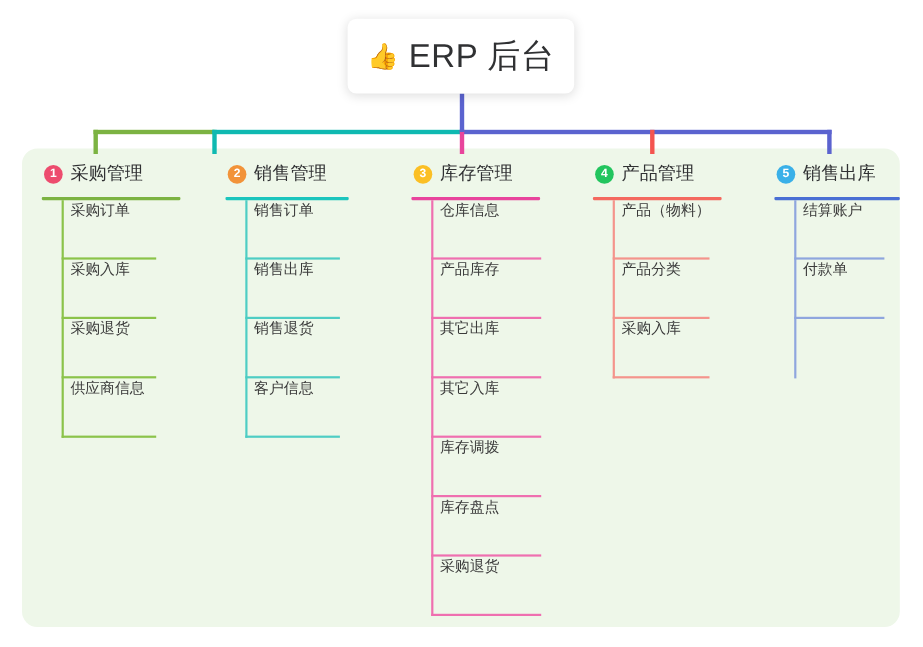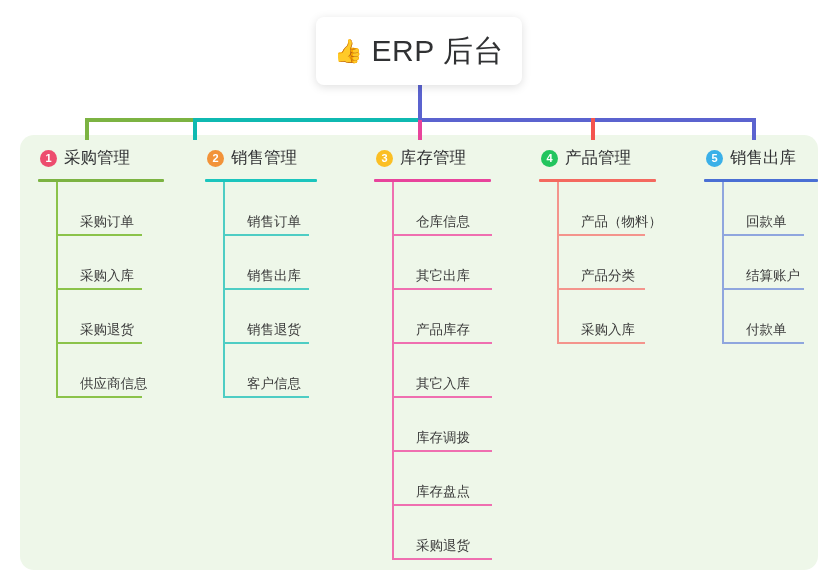--- a/index.html
+++ b/index.html
@@ -148,22 +148,22 @@
     position: absolute;
     left: 0; top: 0;
     width: 2px;
     background: currentColor;
   }
   .leaf {
     position: relative;
     height: 54px;
     box-sizing: border-box;
     display: flex;
-    align-items: flex-end;
-    padding-left: 24px;
+    align-items: flex-start;
+    padding-left: 8px;
     padding-bottom: 5px;
   }
   .leaf-label {
     font-size: 13.5px;
     color: #3b3b3b;
     white-space: nowrap;
   }
   .leaf-rule {
     position: absolute;
     left: 0; bottom: 0;
@@ -258,25 +258,25 @@
       <span class="col-title">库存管理</span>
     </div>
     <div class="head-rule" style="background: rgb(232, 68, 156);"></div>
     <div class="leaf-list" style="color: rgb(239, 111, 176);">
       <div class="leaf-spine" style="height: 378px;"></div>
       <div class="leaf">
         <span class="leaf-label">仓库信息</span>
         <span class="leaf-rule" style="background: rgb(239, 111, 176);"></span>
       </div>
       <div class="leaf">
+        <span class="leaf-label">产品库存</span>
+        <span class="leaf-rule" style="background: rgb(239, 111, 176);"></span>
+      </div>
+      <div class="leaf">
         <span class="leaf-label">其它出库</span>
-        <span class="leaf-rule" style="background: rgb(239, 111, 176);"></span>
-      </div>
-      <div class="leaf">
-        <span class="leaf-label">产品库存</span>
         <span class="leaf-rule" style="background: rgb(239, 111, 176);"></span>
       </div>
       <div class="leaf">
         <span class="leaf-label">其它入库</span>
         <span class="leaf-rule" style="background: rgb(239, 111, 176);"></span>
       </div>
       <div class="leaf">
         <span class="leaf-label">库存调拨</span>
         <span class="leaf-rule" style="background: rgb(239, 111, 176);"></span>
       </div>
@@ -316,24 +316,20 @@
 
   <div class="column col-4">
     <div class="col-head">
       <span class="badge" style="background: rgb(58, 176, 232);">5</span>
       <span class="col-title">销售出库</span>
     </div>
     <div class="head-rule" style="background: rgb(74, 111, 212);"></div>
     <div class="leaf-list" style="color: rgb(143, 166, 222);">
       <div class="leaf-spine" style="height: 162px;"></div>
       <div class="leaf">
-        <span class="leaf-label">回款单</span>
-        <span class="leaf-rule" style="background: rgb(143, 166, 222);"></span>
-      </div>
-      <div class="leaf">
         <span class="leaf-label">结算账户</span>
         <span class="leaf-rule" style="background: rgb(143, 166, 222);"></span>
       </div>
       <div class="leaf">
         <span class="leaf-label">付款单</span>
         <span class="leaf-rule" style="background: rgb(143, 166, 222);"></span>
       </div>
     </div>
   </div>
 

